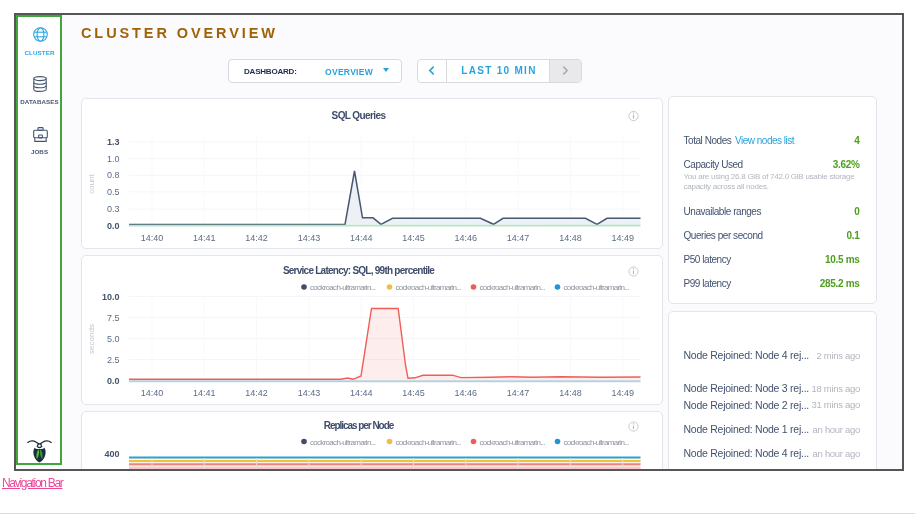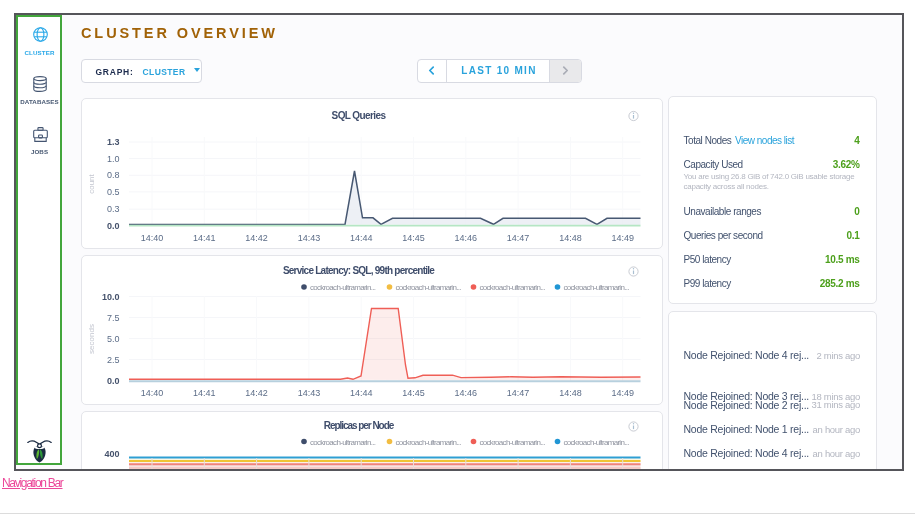--- a/index.html
+++ b/index.html
@@ -59,24 +59,24 @@
         <path d="M0.8,6.4 C4.8,3.4 9.6,4.8 13.9,10.8" fill="none" stroke="#1b2b42" stroke-width="1.3" stroke-linecap="round"></path>
         <path d="M24.2,6.4 C20.2,3.4 15.4,4.8 11.1,10.8" fill="none" stroke="#1b2b42" stroke-width="1.3" stroke-linecap="round"></path>
         <path d="M12.5,9.6 C16.6,9.6 18.6,12.8 18.6,16 C18.6,20.8 15.9,24.9 12.5,26.6 C9.1,24.9 6.4,20.8 6.4,16 C6.4,12.8 8.4,9.6 12.5,9.6 Z" fill="#1b2b42"></path>
         <ellipse cx="12.5" cy="11.4" rx="4.7" ry="1.5" fill="#fff"></ellipse>
         <circle cx="12.5" cy="9.8" r="1.9" fill="#fff" stroke="#1b2b42" stroke-width="1.2"></circle>
         <path d="M11.9,13.2 C9.6,14.6 8.8,19.8 9.9,23 C11.6,21.5 12.6,16 11.9,13.2 Z" fill="#5cb631"></path>
         <path d="M13.1,13.2 C15.4,14.6 16.2,19.8 15.1,23 C13.4,21.5 12.4,16 13.1,13.2 Z" fill="#2c9639"></path>
       </svg></div>
 
   <div class="h1">CLUSTER OVERVIEW</div>
-  <div class="dd" style="left:65px;width:121px;">
-      <span style="left:13.5px;letter-spacing:0.75px;">GRAPH:</span>
-      <span class="cyan" style="left:60.5px;letter-spacing:0.4px;">CLUSTER</span>
-      <span class="caret" style="left:112px;"></span>
+  <div class="dd" style="left:211.5px;width:174.5px;">
+      <span style="left:15.5px;font-size:8px;letter-spacing:-0.2px;">DASHBOARD:</span>
+      <span class="cyan" style="left:96.5px;letter-spacing:0.3px;">OVERVIEW</span>
+      <span class="caret" style="left:154px;"></span>
     </div>
   <div class="tw" style="width:165px;">
     <div class="twseg" id="twl" style="width:29.5px;border-right:1px solid #d8dae2;">
         <svg width="7" height="9" viewBox="0 0 7 9">
           <polyline points="5.2,1.2 1.8,4.5 5.2,7.8" fill="none" stroke="#2aa3dc" stroke-width="1.7" stroke-linecap="round" stroke-linejoin="round"></polyline>
         </svg>
       </div>
     <div class="twseg" style="width:104px;font-size:10px;font-weight:bold;letter-spacing:1.3px;color:#2aa3dc;padding-left:2px;">LAST 10 MIN</div>
     <div class="twseg" id="twr" style="width:31.5px;background:#e9e9eb;border-left:1px solid #d8dae2;">
         <svg width="7" height="9" viewBox="0 0 7 9">
@@ -239,21 +239,21 @@
     <div class="srow" style="top:63.5px;">Capacity Used<span class="sval">3.62%</span></div>
     <div class="srow" style="top:75.5px;font-size:8px;letter-spacing:-0.25px;color:#b3b6c0;line-height:9.7px;white-space:nowrap;">You are using 26.8 GiB of 742.0 GiB usable storage<br>capacity across all nodes.</div>
     <div class="srow" style="top:110.5px;">Unavailable ranges<span class="sval">0</span></div>
     <div class="srow" style="top:134px;">Queries per second<span class="sval">0.1</span></div>
     <div class="srow" style="top:158px;">P50 latency<span class="sval">10.5 ms</span></div>
     <div class="srow" style="top:182.5px;">P99 latency<span class="sval">285.2 ms</span></div>
   </div>
 
   <div class="card" style="left:651.5px;top:296px;width:207.5px;height:190px;">
     <div class="erow" style="top:38px;">Node Rejoined: Node 4 rej...<span class="etime">2 mins ago</span></div>
-    <div class="erow" style="top:79px;">Node Rejoined: Node 3 rej...<span class="etime">18 mins ago</span></div>
+    <div class="erow" style="top:71px;">Node Rejoined: Node 3 rej...<span class="etime">18 mins ago</span></div>
     <div class="erow" style="top:87.5px;">Node Rejoined: Node 2 rej...<span class="etime">31 mins ago</span></div>
     <div class="erow" style="top:112px;">Node Rejoined: Node 1 rej...<span class="etime">an hour ago</span></div>
     <div class="erow" style="top:136px;">Node Rejoined: Node 4 rej...<span class="etime">an hour ago</span></div>
   </div>
 </div>
 
 <div class="abs" style="left:2px;top:475.5px;font-size:12px;letter-spacing:-1.3px;color:#ec4899;text-decoration:underline;">Navigation Bar</div>
 <div class="abs" style="left:0;top:513px;width:915px;height:1px;background:#dcdcdc;"></div>
 
 </body></html>

